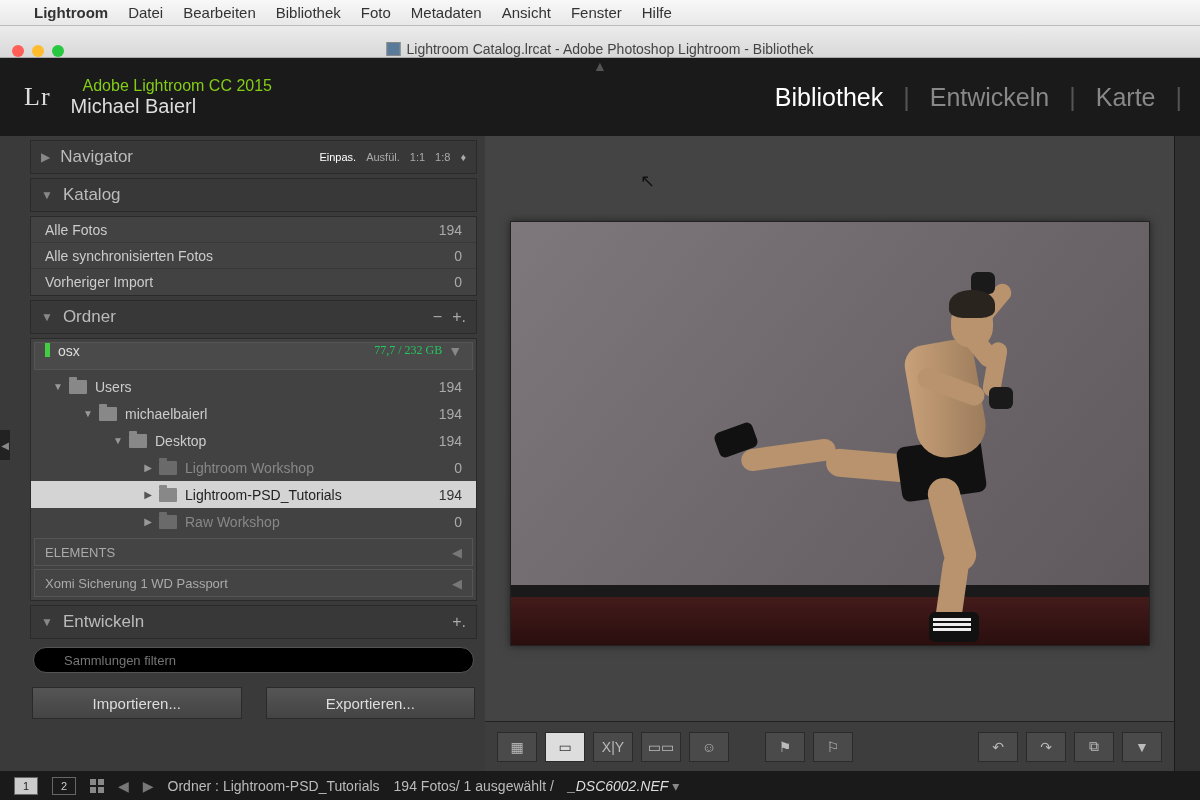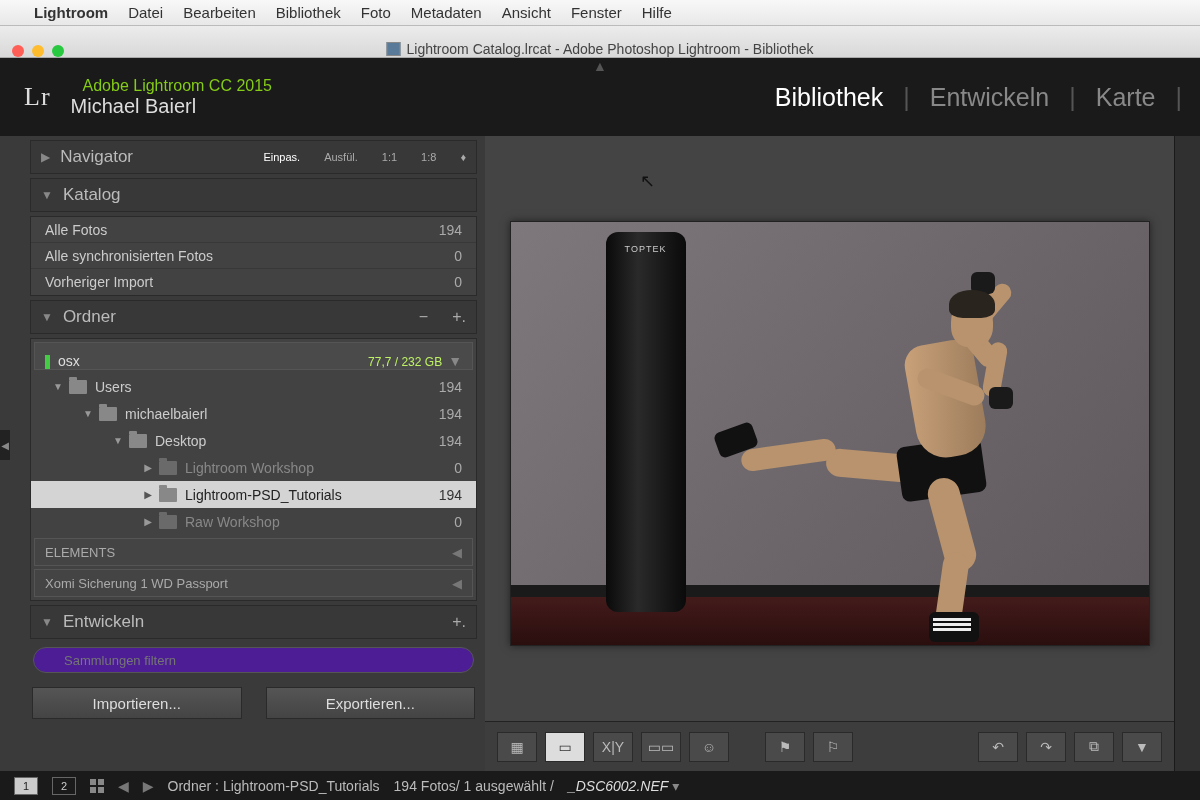--- a/index.html
+++ b/index.html
@@ -29,44 +29,44 @@
   .modules .mod { cursor:pointer; }
   .modules .mod.active { color:#fff; }
   .modules .sep { color:#555; font-weight:300; }
   
   .lr-body { display:flex; height: calc(800px - 26px - 32px - 78px - 29px); background:#3a3a3a; }
   
   
   .left { width: 485px; background:#3a3a3a; display:flex; flex-direction:column; padding: 4px 8px 4px 30px; gap:4px; overflow:hidden;}
   .panel-hdr { display:flex; align-items:center; height:34px; color:#bbb; font-size:17px; padding:0 10px; border:1px solid #2a2a2a; background:#383838;}
   .panel-hdr .tri { margin-right:10px; font-size:12px; color:#888; }
-  .panel-hdr .hdr-right { margin-left:auto; display:flex; gap:24px; font-size:11px; color:#aaa; align-items:center;}
+  .panel-hdr .hdr-right { margin-left:auto; display:flex; gap:10px; font-size:11px; color:#aaa; align-items:center;}
   .panel-hdr .pm { font-size:16px; color:#aaa; cursor:pointer;}
   .panel-body { border:1px solid #2a2a2a; background:#424242; }
   .row { display:flex; align-items:center; height:26px; padding:0 14px; color:#ccc; font-size:14px; border-bottom:1px solid #383838;}
   .row:last-child { border-bottom:none;}
   .row .cnt { margin-left:auto; color:#aaa; }
-  .volume-row { display:flex; align-items:flex-end; height:28px; padding:0 10px; background:#4a4a4a; margin:3px; border:1px solid #555; color:#ddd; font-size:14px;}
+  .volume-row { display:flex; align-items:flex-start; height:28px; padding:0 10px; background:#4a4a4a; margin:3px; border:1px solid #555; color:#ddd; font-size:14px;}
   .volume-row .bar { width:5px; height:14px; background:#4c4; margin-right:8px;}
-  .volume-row .cap { margin-left:auto; font-size:12px; color:#bef264; margin-right:6px;}
+  .volume-row .cap { margin-left:auto; font-size:12px; color:#22c55e; margin-right:6px;font-family:Liberation Serif, serif;}
   .volume-row .dd { color:#888; }
   .frow { display:flex; align-items:center; height:27px; color:#ccc; font-size:14px;}
   .frow .arr { width:14px; font-size:10px; color:#999; text-align:center;}
   .frow .fico { width:18px; height:14px; background:#888; margin:0 8px 0 4px; border-radius:1px; position:relative;}
   .frow .fico.dim { background:#6a6a6a; }
   .frow .fico::before{ content:""; position:absolute; top:-3px; left:0; width:8px; height:3px; background:inherit; border-radius:1px 1px 0 0;}
   .frow .cnt { margin-left:auto; margin-right:14px; color:#aaa;}
   .frow.sel { background:#d4d4d4; color:#222; }
   .frow.sel .cnt { color:#333;}
   .frow.sel .arr { color:#555;}
   .frow.dim { color:#888;}
   .drive-row { display:flex; align-items:center; height:28px; margin:3px; padding:0 10px; background:#444; border:1px solid #555; color:#aaa; font-size:13px;}
   .drive-row .dd { margin-left:auto; color:#777;}
   .search-row { margin:4px 3px; }
-  .search-row .sinput { width:100%; height:26px; background:#4c1d95; border:1px solid #555; border-radius:13px; padding:0 12px 0 30px; color:#888; font-size:13px;}
+  .search-row .sinput { width:100%; height:26px; background:#000000; border:1px solid #555; border-radius:13px; padding:0 12px 0 30px; color:#888; font-size:13px;}
   .btn-row { display:flex; gap:24px; margin:6px 2px 0 2px;}
   .big-btn { flex:1; height:32px; background:linear-gradient(#555,#444); border:1px solid #2a2a2a; color:#ddd; font-size:15px; display:flex; align-items:center; justify-content:center; cursor:pointer;}
   
   
   .center { flex:1; background:#444; display:flex; flex-direction:column;}
   .preview-area { flex:1; background:#444; display:flex; align-items:center; justify-content:center; padding:14px 14px 4px 14px;}
   .preview { width: 640px; height: 425px; background:#6b6464; border:1px solid #222; box-shadow:0 0 8px rgba(0,0,0,.5); position:relative; overflow:hidden;}
   
   .preview .wall { position:absolute; inset:0; background:linear-gradient(130deg,#7e787c 0%, #6a6468 60%, #5e585c 100%);}
   .preview .floor { position:absolute; left:0; right:0; bottom:0; height:60px; background:linear-gradient(#4a1e1e,#2a0e0e);}
@@ -274,23 +274,20 @@
       <div class="big-btn">Importieren...</div>
       <div class="big-btn">Exportieren...</div>
     </div>
   </div>
 
   <div class="center">
     <div class="preview-area">
       <div class="preview">
         <div class="wall"></div>
           <div class="floor"></div>
-        <div class="bag">
-            <span class="label">TOPTEK</span>
-          </div>
         <div class="boxer">
           <div class="thigh-l"></div>
             <div class="shin-l"></div>
             <div class="foot-l"></div>
           <div class="shorts"></div>
           <div class="thigh-r"></div>
             <div class="shin-r"></div>
             <div class="foot-r"></div>
             <div class="stripes"></div>
           <div class="torso"></div>

